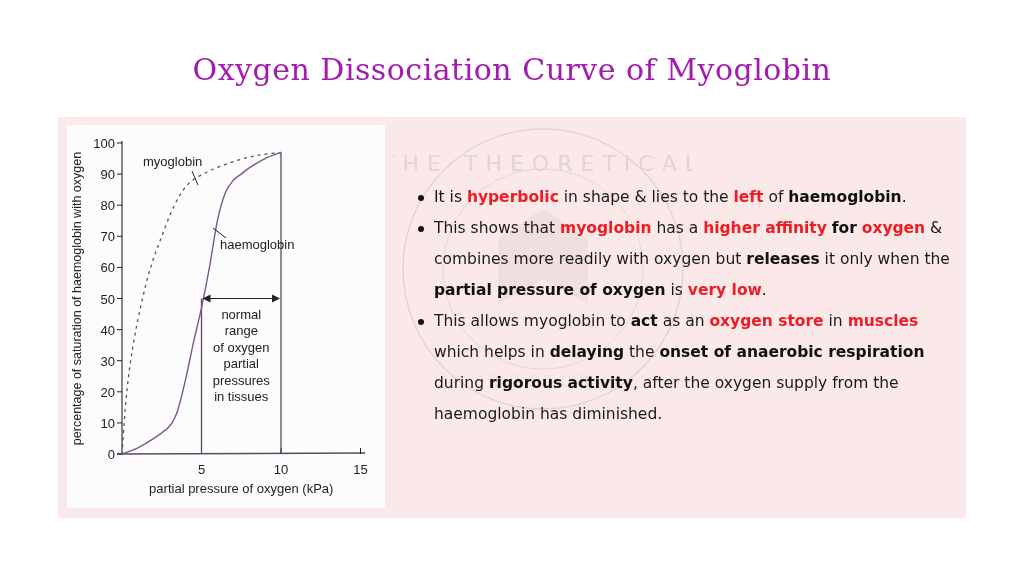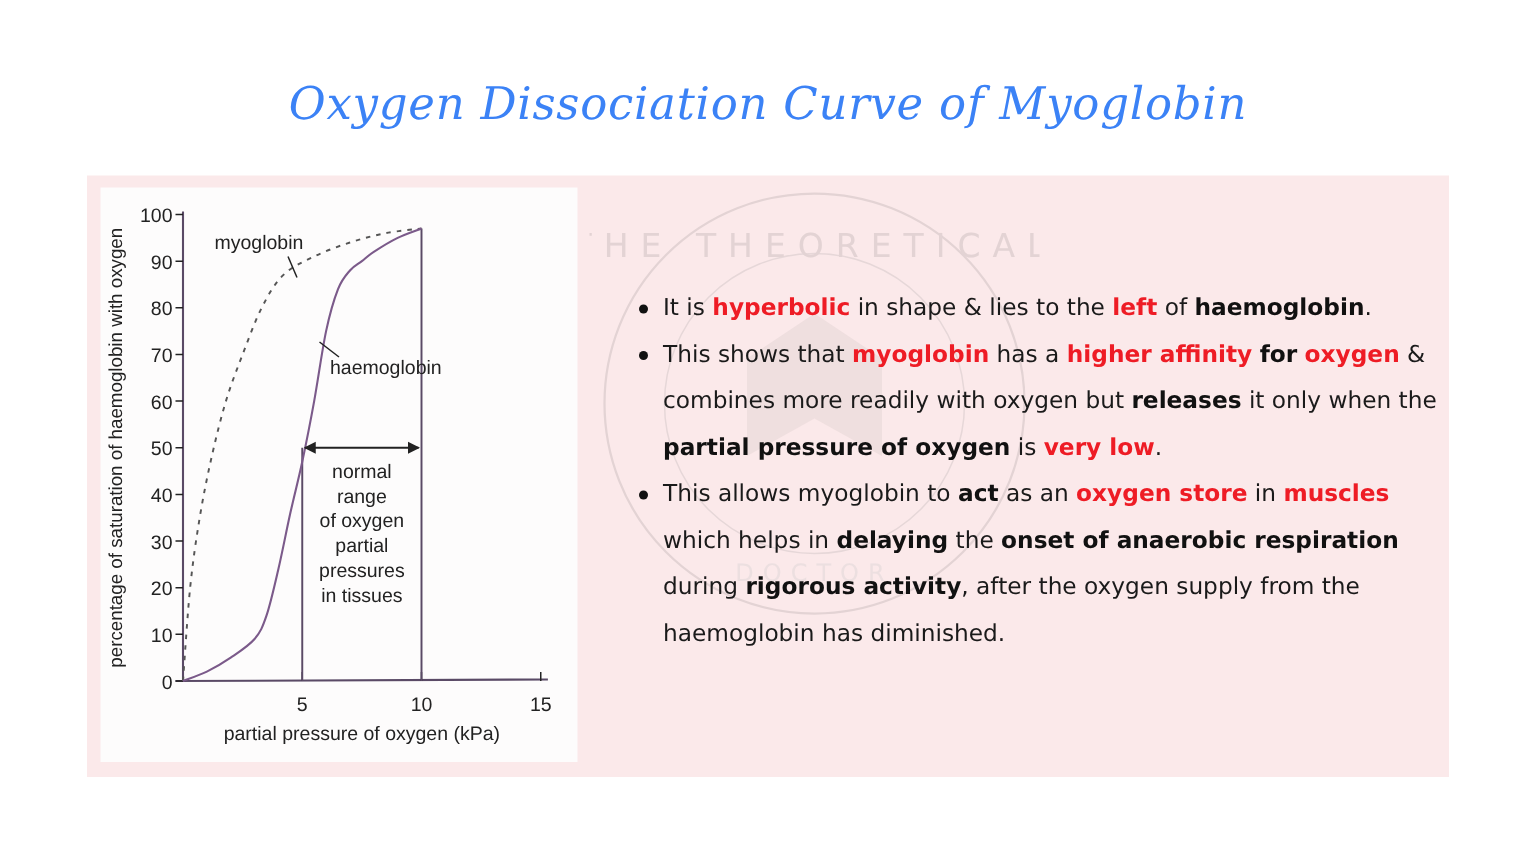--- a/index.html
+++ b/index.html
@@ -2,39 +2,39 @@
 <html><head>
 <meta charset="utf-8">
 <style>
   html, body { margin:0; padding:0; }
   body {
     width:1024px; height:576px; background:#ffffff; position:relative; overflow:hidden;
     font-family: "Liberation Sans", sans-serif;
   }
   .title {
     position:absolute; left:0; top:52px; width:1024px; text-align:center;
-    font-family: "DejaVu Serif", serif; font-style:italic;
-    font-size:30px; color:#3b82f6; letter-spacing:0.5px;
+    font-family: "DejaVu Serif", serif; 
+    font-size:30px; color:#a21caf; letter-spacing:0.5px;
   }
   .panel {
     position:absolute; left:58px; top:117px; width:908px; height:401px;
     background:#fbe9ea;
   }
   .watermark {
     position:absolute; left:393px; top:119px; width:300px; height:300px;
   }
   .chart-box {
     position:absolute; left:67px; top:125px; width:318px; height:383px;
     background:#fdfcfc;
   }
   .chart-box svg { position:absolute; left:0; top:0; }
   .bullets {
     position:absolute; left:414px; top:178px; width:548px;
     font-family: "DejaVu Sans", sans-serif; font-size:15.5px; line-height:31px; color:#1a1a1a;
-    list-style:none; margin:12px; padding:0;
+    list-style:none; margin:4px; padding:0;
   }
   .bullets li { position:relative; padding-left:16px; }
   .bullets li::before {
     content:""; position:absolute; left:0; top:13px; width:6px; height:6px; border-radius:50%; background:#111;
   }
   .r { color:#ee1c25; font-weight:bold; }
   .b { color:#111; font-weight:bold; }
 </style>
 </head>
 <body>

